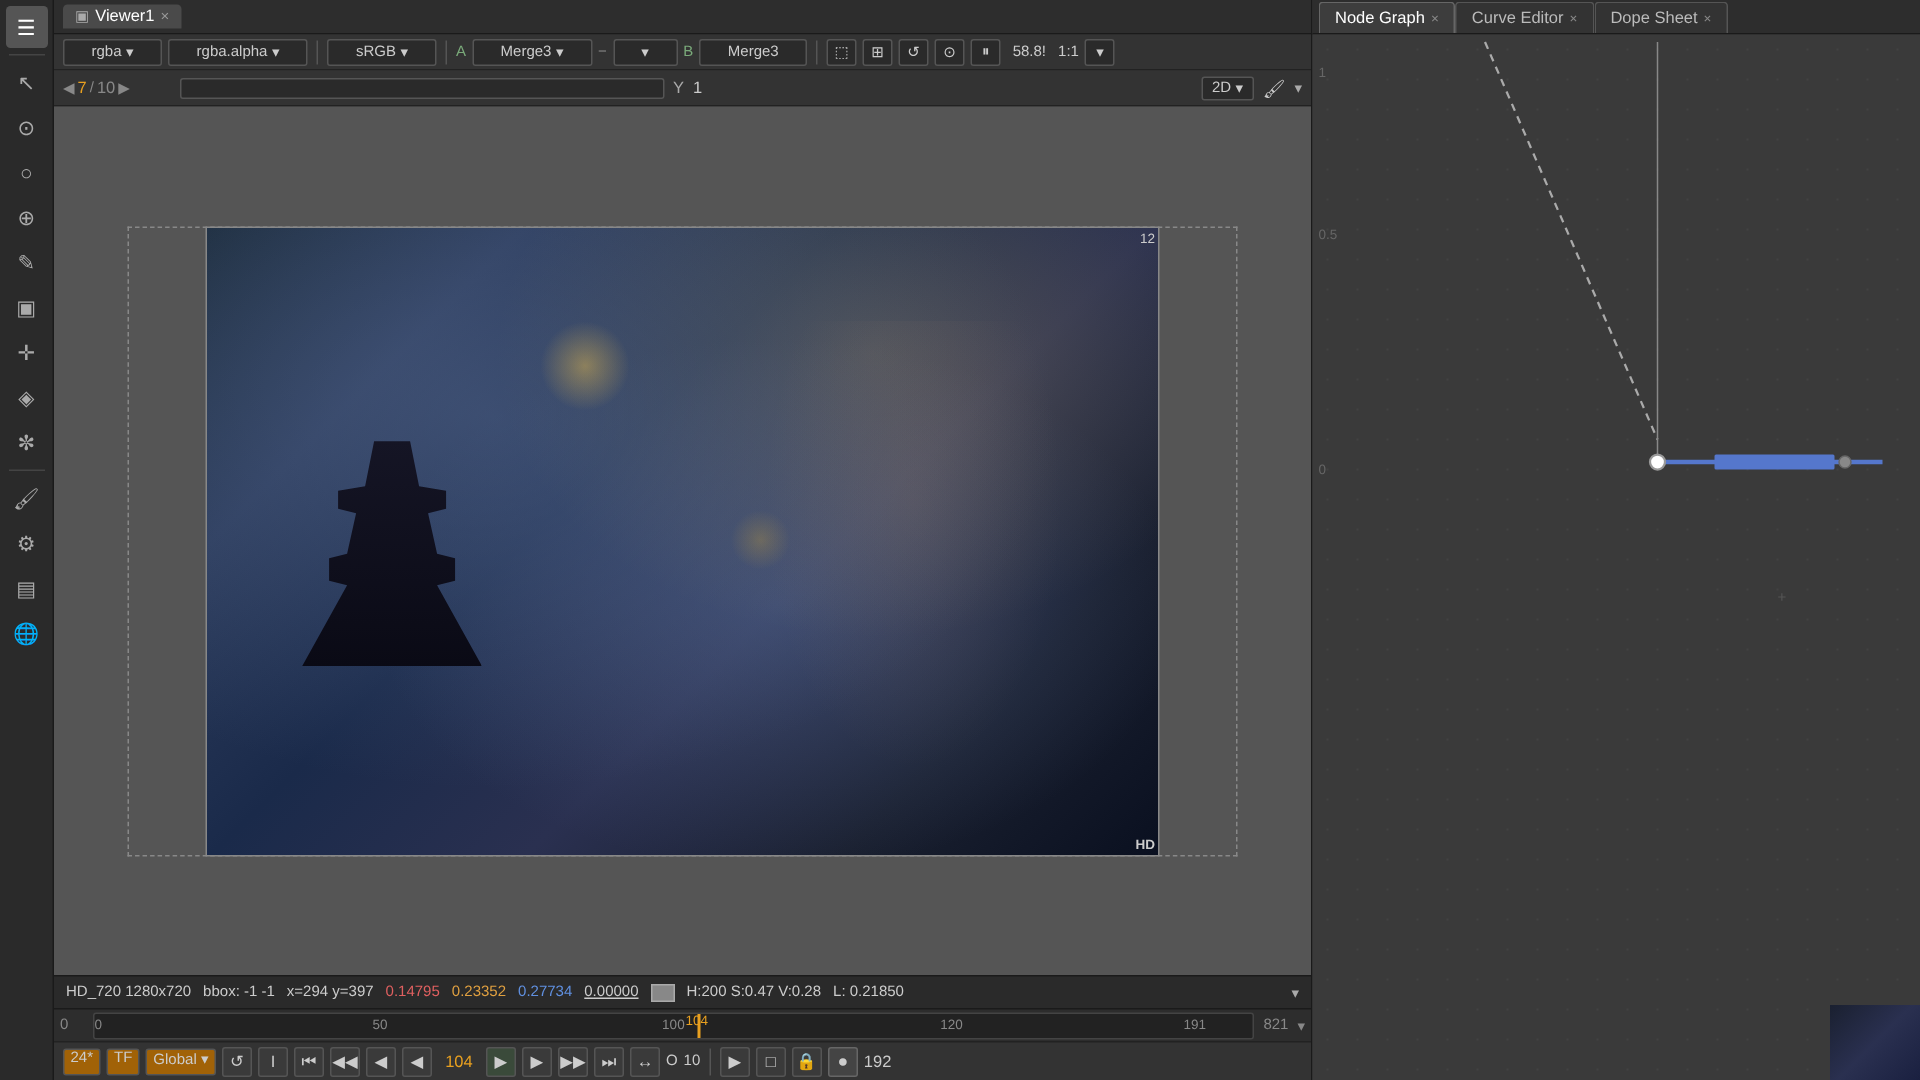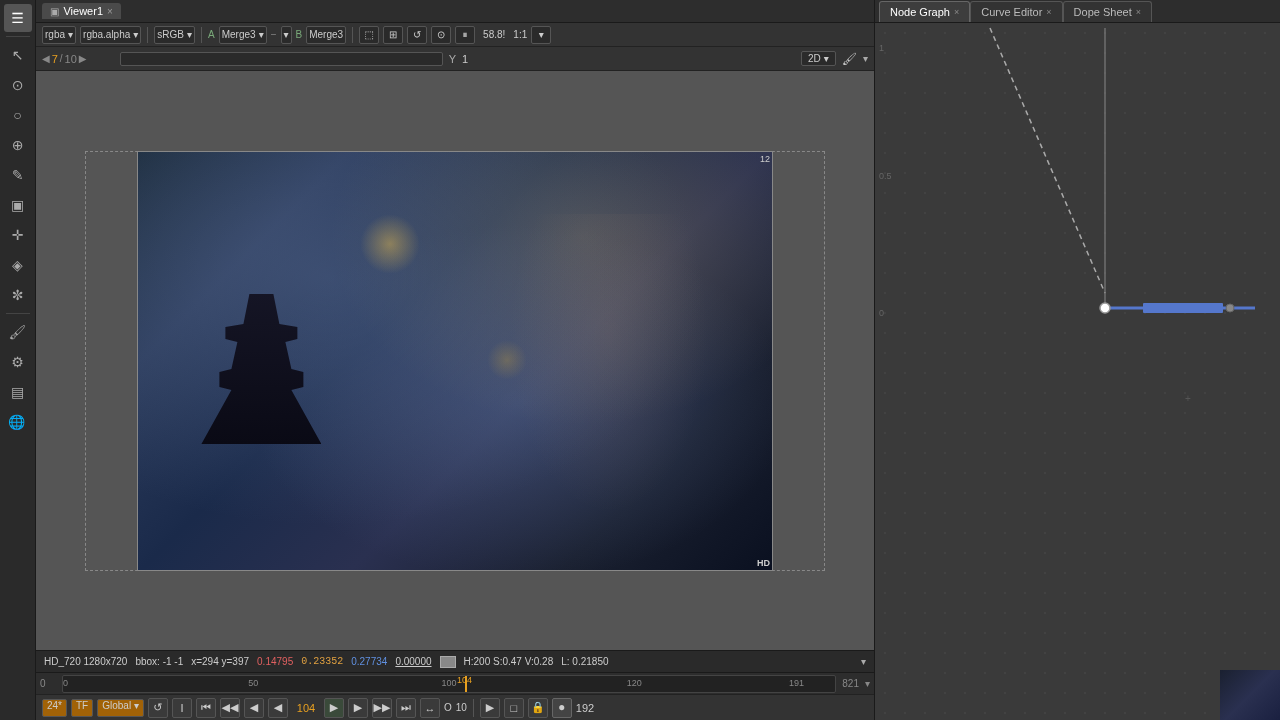--- a/index.html
+++ b/index.html
@@ -90,21 +90,21 @@
       gap: 4px;
       border-bottom: 1px solid #222;
       flex-shrink: 0;
     }
     .dropdown-btn {
       height: 18px;
       background: #2a2a2a;
       border: 1px solid #555;
       color: #ccc;
       font-size: 10px;
-      padding: 0 2px;
+      padding: 0 18px;
       border-radius: 2px;
       cursor: pointer;
       display: flex;
       align-items: center;
       gap: 3px;
     }
     .controls-separator { width: 1px; height: 16px; background: #555; margin: 0 2px; }
     .merge-label { color: #aaa; font-size: 10px; }
     .merge-label.a-label { color: #7aaa7a; }
     .merge-label.b-label { color: #7aaa7a; }
@@ -213,21 +213,21 @@
       display: flex;
       align-items: center;
       padding: 0 8px;
       gap: 8px;
       border-top: 1px solid #1a1a1a;
       flex-shrink: 0;
       font-size: 10px;
     }
     .status-res { color: #ccc; }
     .status-r { color: #e06060; }
-    .status-g { color: #e0a040; font-family: Liberation Mono, monospace; }
+    .status-g { color: #e0a040; }
     .status-b { color: #6090e0; }
     .status-a { color: #ccc; text-decoration: underline; }
     .status-swatch {
       width: 16px; height: 12px;
       background: #888; border: 1px solid #aaa;
     }
     .status-hsv { color: #ccc; }
     .status-expand { color: #aaa; cursor: pointer; margin-left: auto; }
 
     
@@ -579,21 +579,21 @@
 
       <line x1="230" y1="285" x2="380" y2="285" stroke="#5577cc" stroke-width="3"></line>
 
       <circle cx="230" cy="285" r="5" fill="#ffffff" stroke="#999" stroke-width="1.5"></circle>
 
       <rect x="268" y="280" width="80" height="10" fill="#5577cc" rx="1"></rect>
       <circle cx="355" cy="285" r="4" fill="#888" stroke="#666" stroke-width="1"></circle>
     </svg>
 
     <div style="position:absolute;top:20px;left:4px;font-size:9px;color:#666">1</div>
-    <div style="position:absolute;top:148px;left:4px;font-size:9px;color:#666">0.5</div>
+    <div style="position:absolute;top:128px;left:4px;font-size:9px;color:#666">0.5</div>
     <div style="position:absolute;top:285px;left:4px;font-size:9px;color:#666">0</div>
 
     <div style="position:absolute;left:310px;top:370px;font-size:10px;color:#555">+</div>
 
     <div class="mini-thumb">
       <div class="mini-preview-img" style="background:linear-gradient(135deg,#1a2030 0%,#2a3050 50%,#1a2040 100%);position:relative;">
         <div style="position:absolute;bottom:2px;right:2px;font-size:7px;color:#888"></div>
       </div>
     </div>
 

